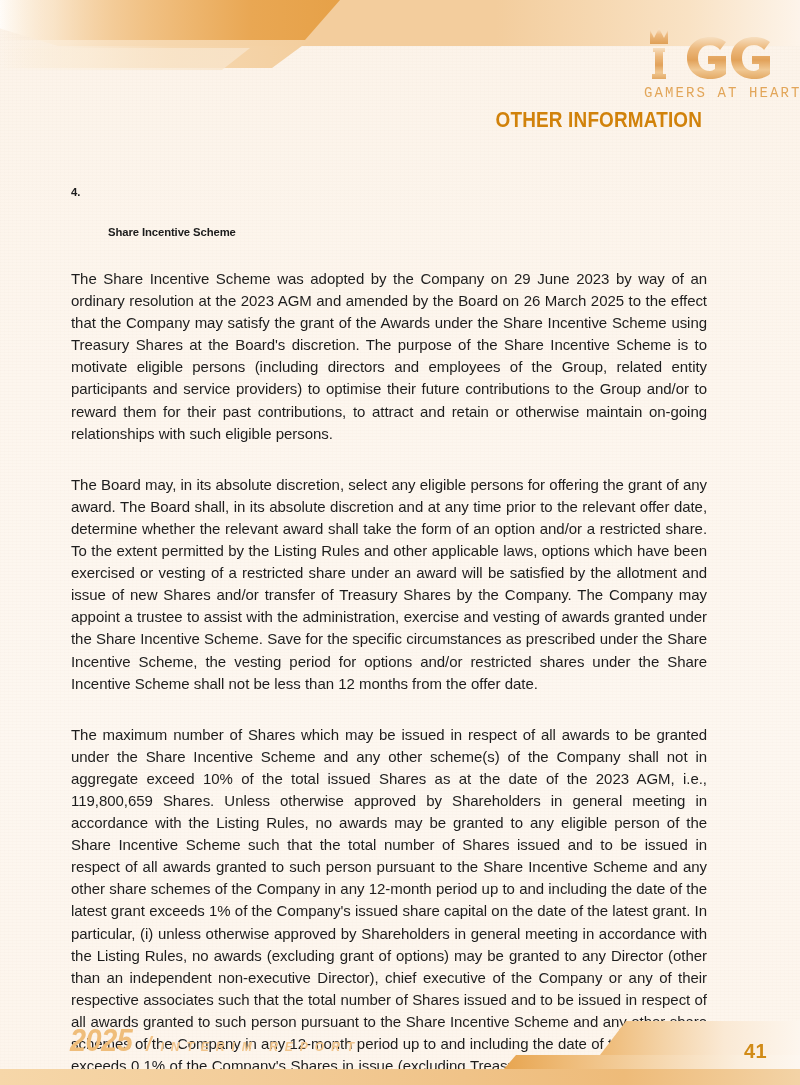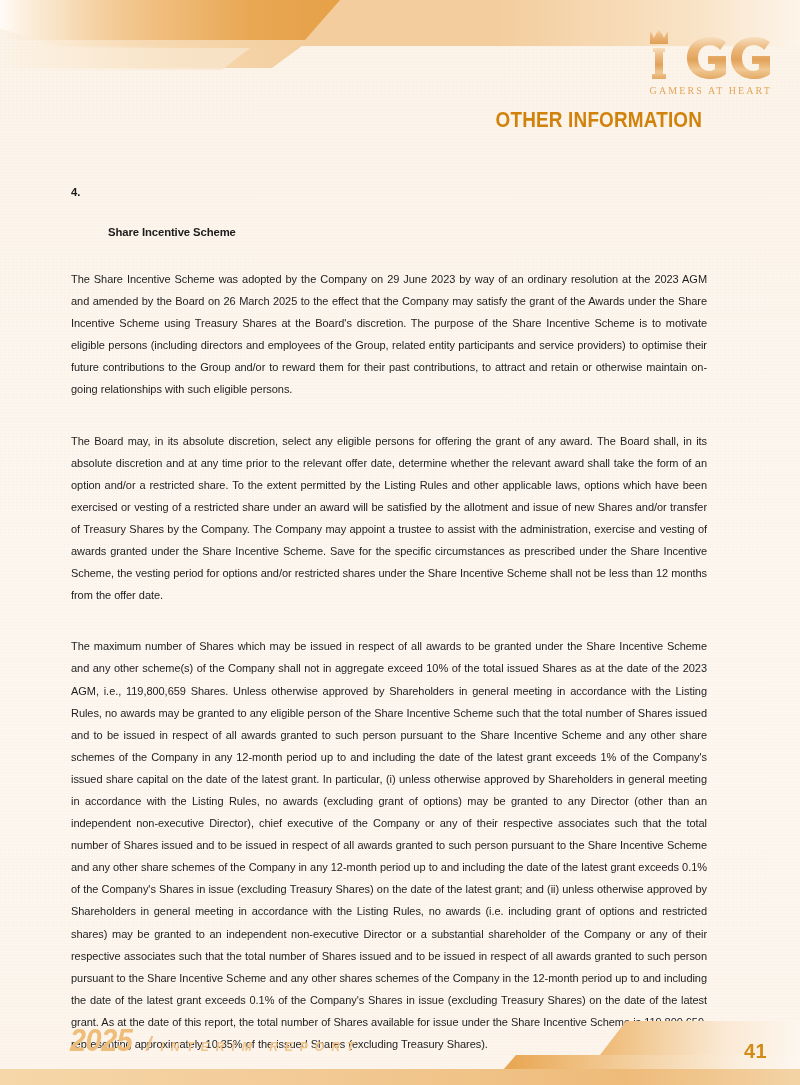--- a/index.html
+++ b/index.html
@@ -86,27 +86,27 @@
   .logo {
     position: absolute;
     right: 28px;
     top: 16px;
     width: 128px;
     height: 84px;
     text-align: center;
   }
   .logo svg { display: block; }
   .logo-tagline {
-    font-family: Liberation Serif, serif;
-    font-size: 10px;
+    font-family: Liberation Mono, monospace;
+    font-size: 14px;
     letter-spacing: 2.1px;
     color: #e2a65a;
     margin-top: 1px;
     white-space: nowrap;
-    text-align: right;
+    text-align: left;
   }
 
   
   .section-header {
     position: absolute;
     right: 98px;
     top: 107px;
     font-family: "Liberation Sans", sans-serif;
     font-weight: bold;
     font-size: 22px;
@@ -130,21 +130,21 @@
     font-size: 11.3px;
     color: #1c1c1c;
     margin-bottom: 30px;
     letter-spacing: -0.1px;
   }
   .heading-num { width: 37px; flex: 0 0 37px; }
   .heading-text { flex: 1; margin-top: 40px; }
 
   p.body-para {
     margin: 0 0 29px 0;
-    font-size: 11px;
+    font-size: 15px;
     line-height: 22.1px;
     color: #1d1d1d;
     text-align: justify;
     text-justify: inter-word;
     letter-spacing: -0.05px;
     word-spacing: 0.1px;
   }
   p.body-para:last-child { margin-bottom: 4px; }
 
   

